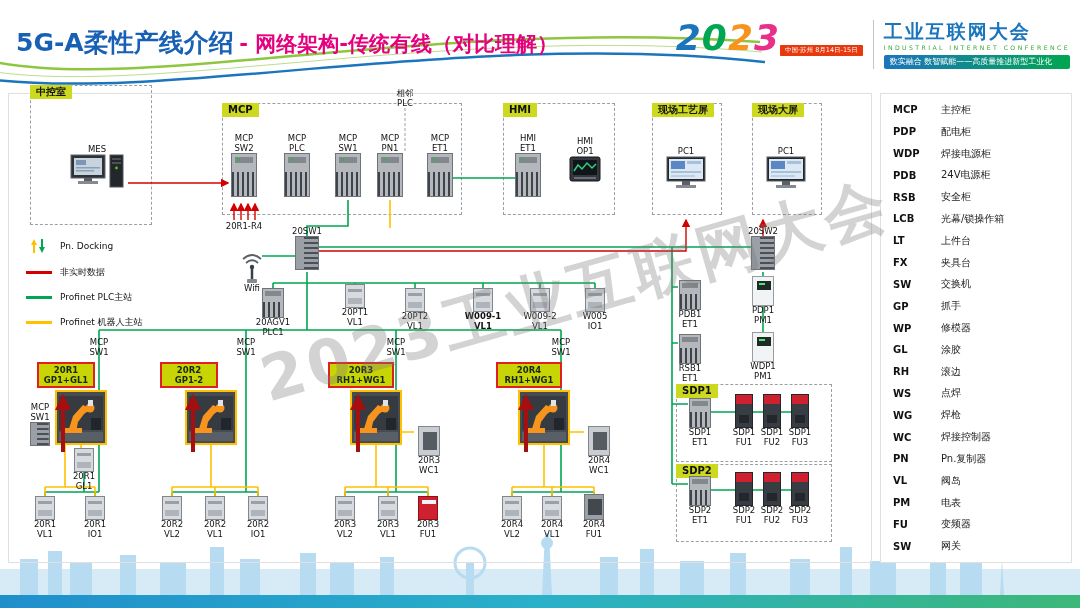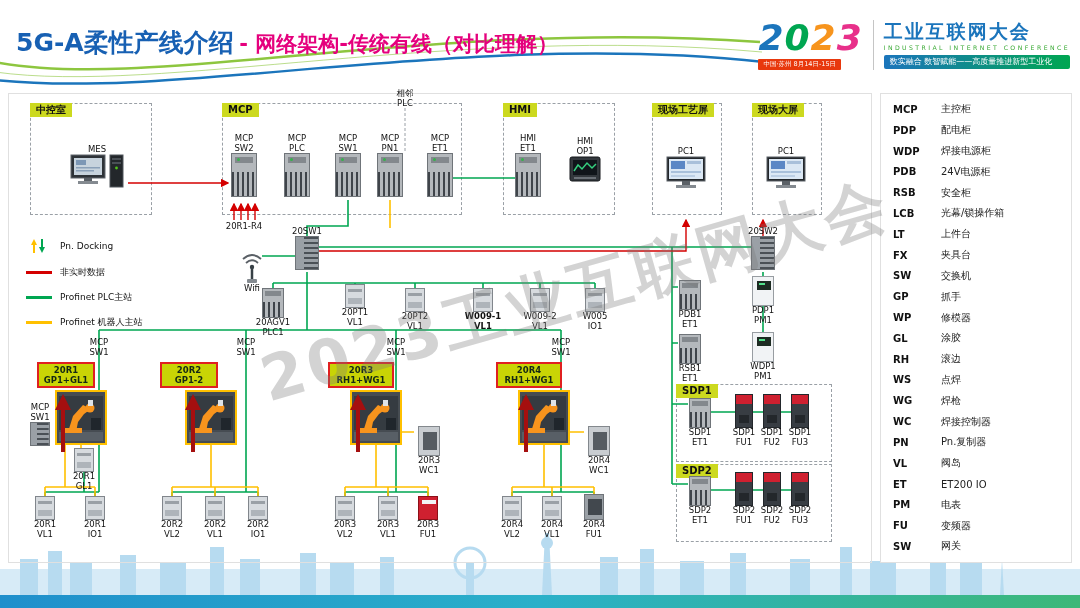--- a/index.html
+++ b/index.html
@@ -6,21 +6,21 @@
   html,body{background:#fff}
   body{font-family:"DejaVu Sans","Liberation Sans",sans-serif}
   .slide{position:relative;width:1080px;height:608px;background:#fff;overflow:hidden}
 
   
   .hdr-curves{position:absolute;left:0;top:0;z-index:1;pointer-events:none}
   .title{position:absolute;left:16px;top:26px;font-weight:bold;white-space:nowrap;z-index:2}
   .title .main{font-size:25px;color:#1760b3}
   .title .sub{font-size:21px;color:#e5007d}
   .logo{position:absolute;right:10px;top:20px;display:flex;gap:10px;align-items:flex-start;z-index:2}
-  .logo-left{display:flex;flex-direction:column;align-items:flex-start}
+  .logo-left{display:flex;flex-direction:row;align-items:flex-end}
   .logo-year{font-size:36px;line-height:36px;font-weight:bold;font-style:italic;letter-spacing:1px}
   .logo-tag{margin-top:3px;background:#e8380d;color:#fff;font-size:6.5px;line-height:9px;padding:1px 5px;border-radius:1px;white-space:nowrap}
   .logo-sep{width:1px;background:#c5c5c5;align-self:stretch}
   .logo-right{display:flex;flex-direction:column}
   .logo-name{font-size:19px;font-weight:bold;color:#1b75bc;letter-spacing:2px;line-height:22px}
   .logo-en{font-size:6.2px;color:#3aaa35;letter-spacing:2.4px;margin-top:2px;white-space:nowrap}
   .logo-bar{margin-top:4px;background:linear-gradient(90deg,#1b75bc,#00a651);color:#fff;font-size:8px;line-height:10px;padding:2px 6px;border-radius:2px;white-space:nowrap}
 
   
   .panel{position:absolute;border:1px solid #e0e0e0;background:transparent}
@@ -212,24 +212,20 @@
           <span class="gloss-abbr">WC</span>
           <span class="gloss-desc">焊接控制器</span>
         </div>
         <div class="gloss-row">
           <span class="gloss-abbr">PN</span>
           <span class="gloss-desc">Pn.复制器</span>
         </div>
         <div class="gloss-row">
           <span class="gloss-abbr">VL</span>
           <span class="gloss-desc">阀岛</span>
-        </div>
-        <div class="gloss-row">
-          <span class="gloss-abbr">ET</span>
-          <span class="gloss-desc">ET200 IO</span>
         </div>
         <div class="gloss-row">
           <span class="gloss-abbr">PM</span>
           <span class="gloss-desc">电表</span>
         </div>
         <div class="gloss-row">
           <span class="gloss-abbr">FU</span>
           <span class="gloss-desc">变频器</span>
         </div>
         <div class="gloss-row">
@@ -278,21 +274,21 @@
       <path d="M255,220 L255,204" marker-end="url(#mR)"></path>
       <path d="M319,251 L686,251 L686,220" marker-end="url(#mR)"></path>
       <path d="M763,236 L763,220" marker-end="url(#mR)"></path>
     </g>
     <g stroke="#9aa0a6" stroke-width="1" stroke-dasharray="3,2" fill="none">
       <path d="M405,108 L405,153"></path>
     </g>
   </svg>
 
   <div class="canvas" id="canvas">
-      <div class="group" style="left: 30px; top: 103px; width: 122px; height: 112px;">
+      <div class="group" style="left: 30px; top: 85px; width: 122px; height: 140px;">
         <span class="group-tab">中控室</span>
       </div>
       <div class="group" style="left: 222px; top: 103px; width: 240px; height: 112px;">
         <span class="group-tab">MCP</span>
       </div>
       <div class="group" style="left: 503px; top: 103px; width: 112px; height: 112px;">
         <span class="group-tab">HMI</span>
       </div>
       <div class="group" style="left: 752px; top: 103px; width: 70px; height: 112px;">
         <span class="group-tab">现场大屏</span>

